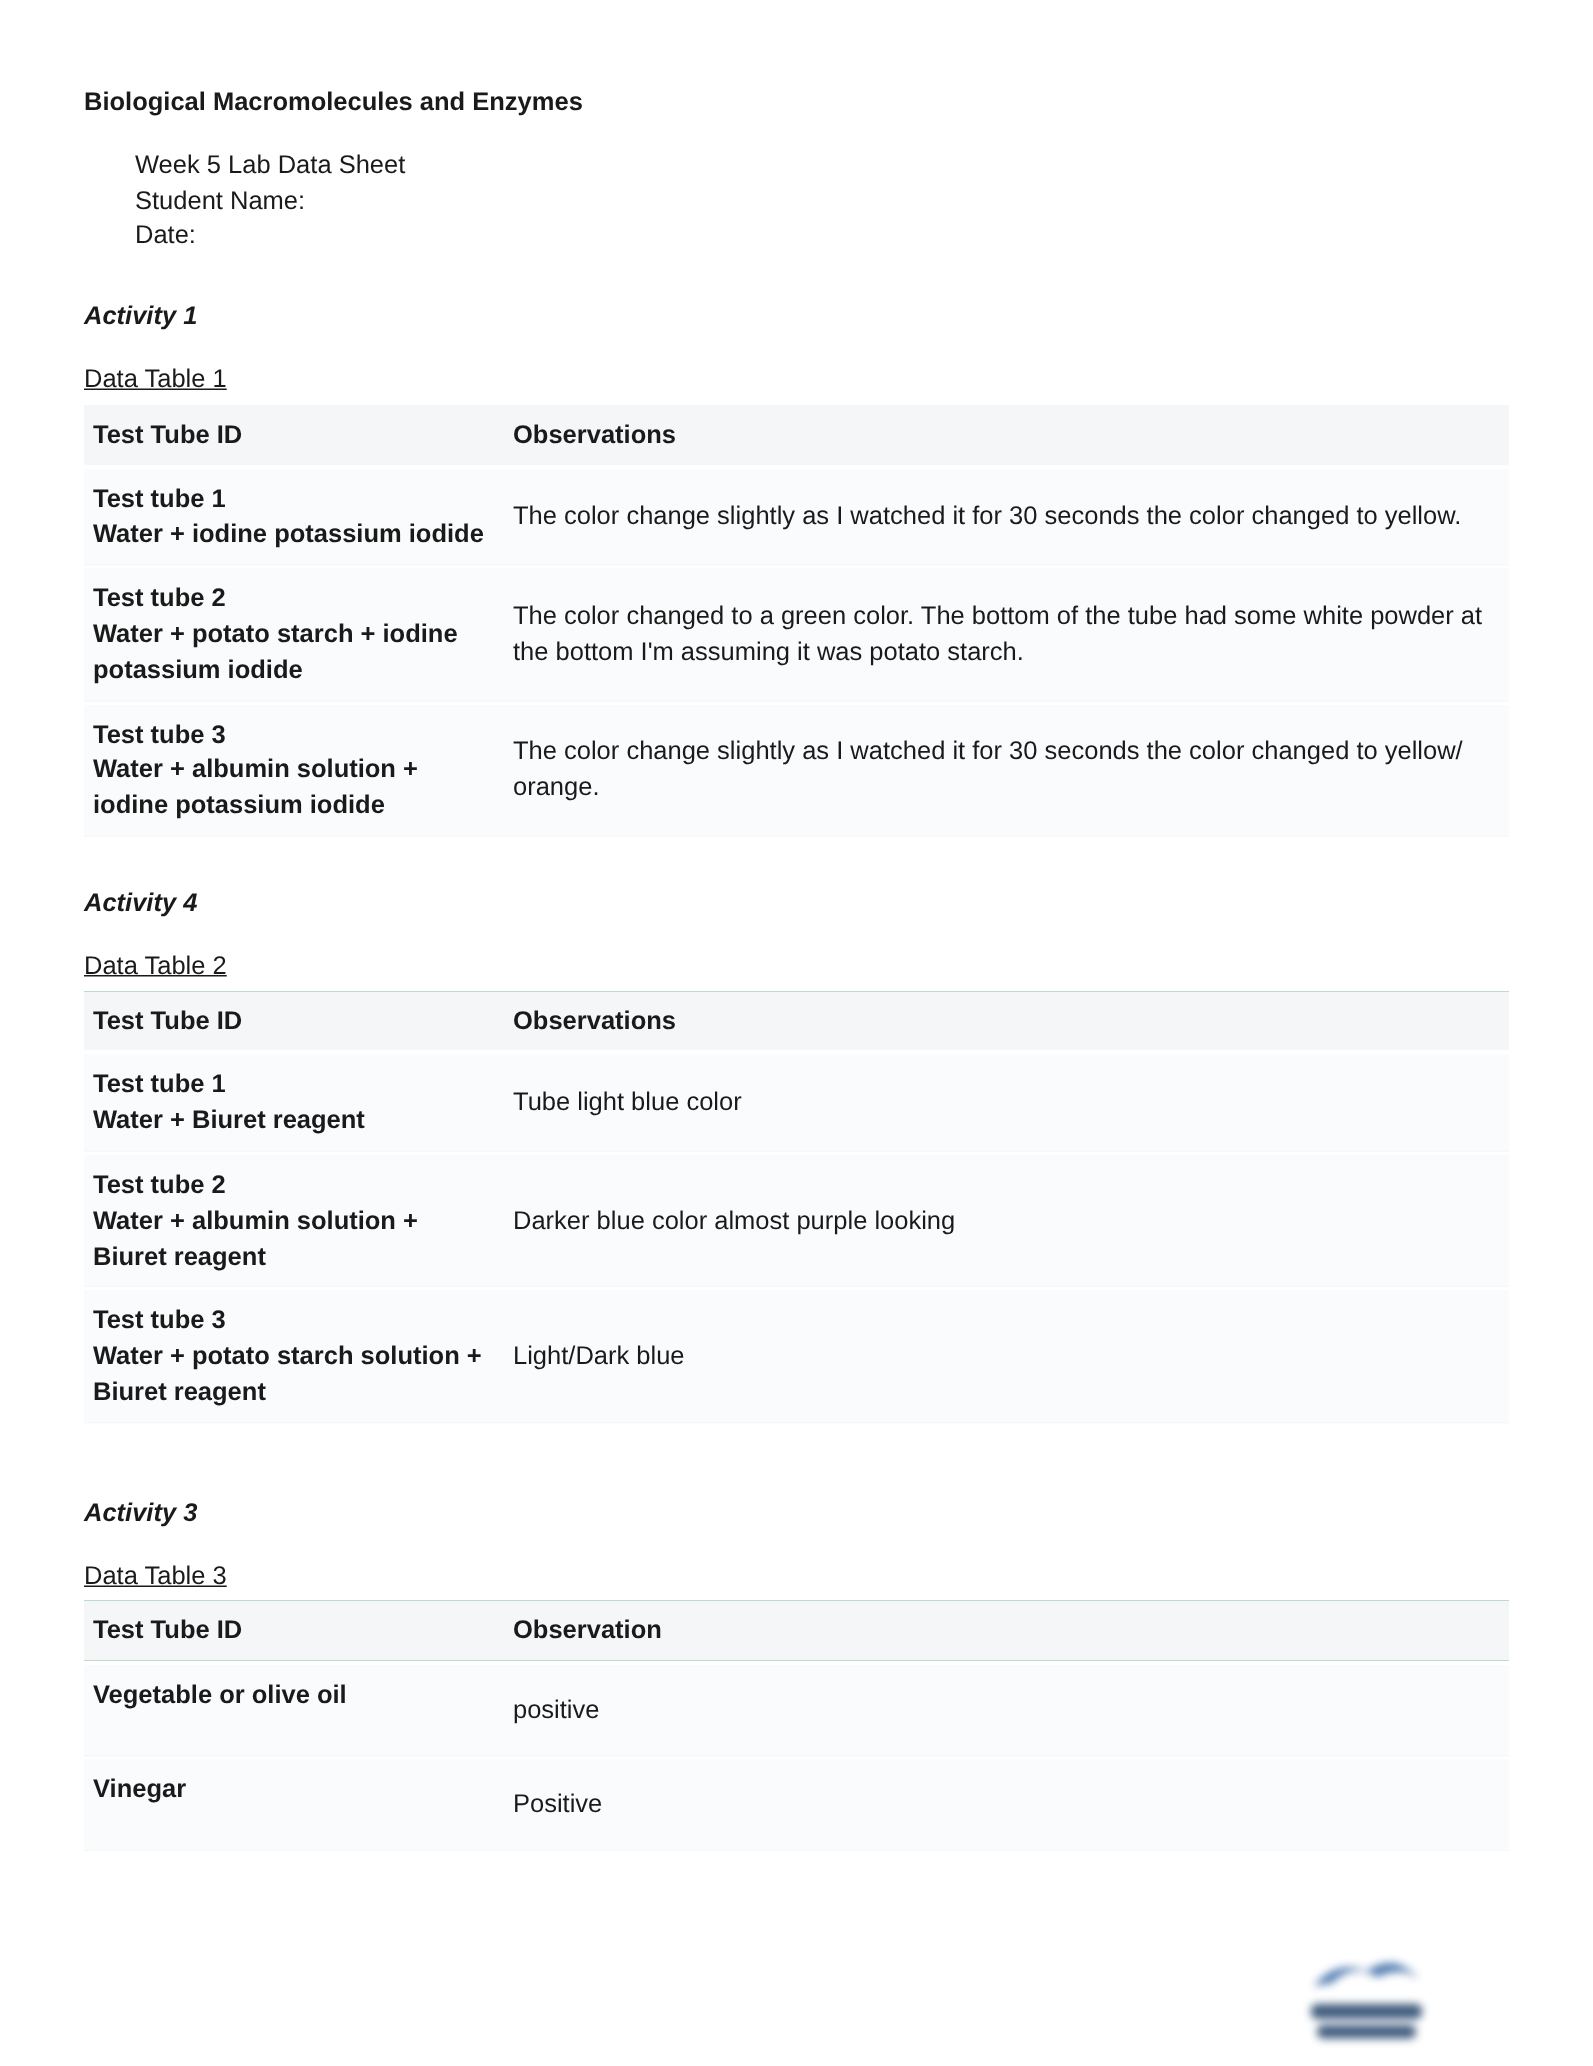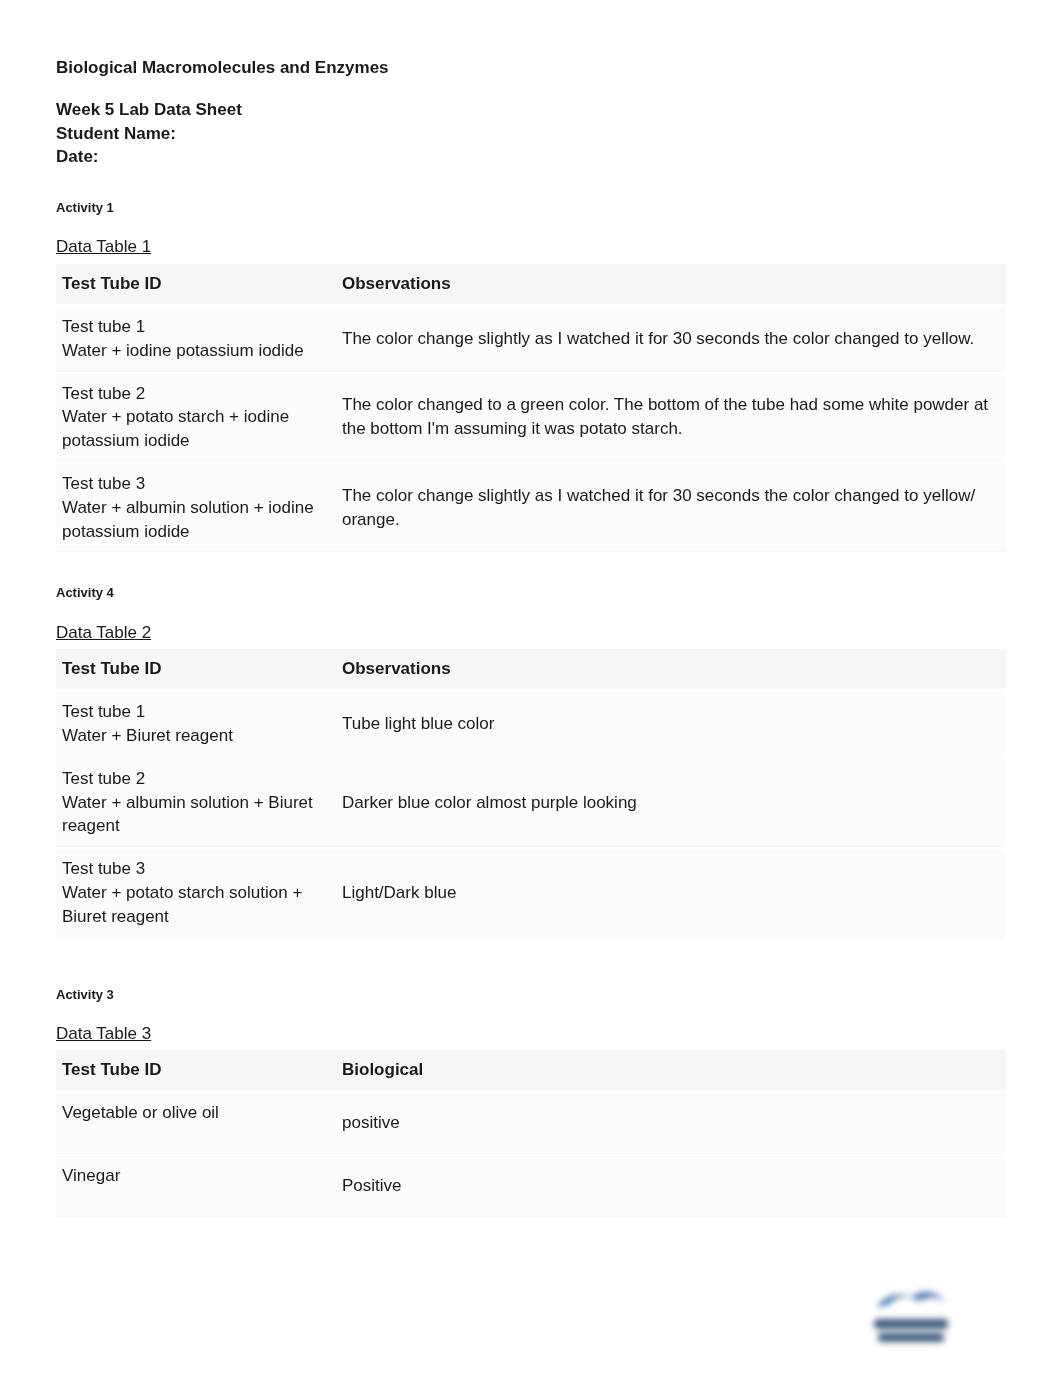--- a/index.html
+++ b/index.html
@@ -15,28 +15,30 @@
       padding: 56px 56px 40px 56px;
       font-size: 17px;
       line-height: 1.4;
     }
     .doc-title {
       font-weight: 700;
       font-size: 17px;
       margin-bottom: 18px;
     }
     .meta-line {
-      font-weight: 700;
+      font-weight: 400;
       font-size: 17px;
+      margin-left: 34px;
     }
     .activity-heading {
       font-weight: 700;
-      font-size: 13px;
+      font-size: 17px;
       margin-top: 30px;
       margin-bottom: 18px;
+      font-style: italic;
     }
     .table-caption {
       font-weight: 400;
       font-size: 17px;
       margin-bottom: 2px;
       text-decoration: underline;
     }
     table {
       width: 100%;
       border-collapse: separate;
@@ -58,20 +60,21 @@
     }
     td {
       padding: 8px 10px 8px 6px;
       vertical-align: middle;
       font-size: 17px;
       background: #fafbfc;
     }
     td.col-id {
       width: 280px;
       vertical-align: middle;
+      font-weight: bold;
     }
     .tall-row td {
       height: 60px;
     }
     .logo {
       position: relative;
       margin-top: 60px;
       margin-bottom: 40px;
       display: flex;
       justify-content: flex-end;
@@ -141,21 +144,21 @@
     </tr>
   </tbody>
 </table>
 
 <div class="activity-heading" style="margin-top:46px">Activity 3</div>
 <div class="table-caption">Data Table 3</div>
 <table>
   <thead>
     <tr>
       <th class="col-id">Test Tube ID</th>
-      <th>Biological</th>
+      <th>Observation</th>
     </tr>
   </thead>
   <tbody>
     <tr class="tall-row">
       <td class="col-id" style="vertical-align:top">Vegetable or olive oil</td>
       <td>positive</td>
     </tr>
     <tr class="tall-row">
       <td class="col-id" style="vertical-align:top">Vinegar</td>
       <td>Positive</td>

